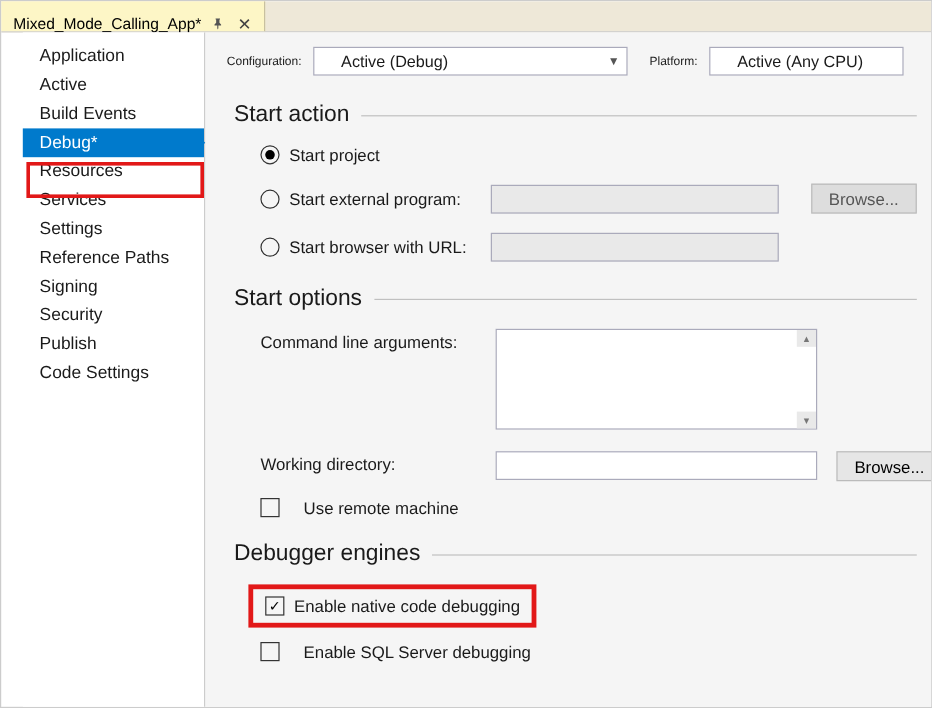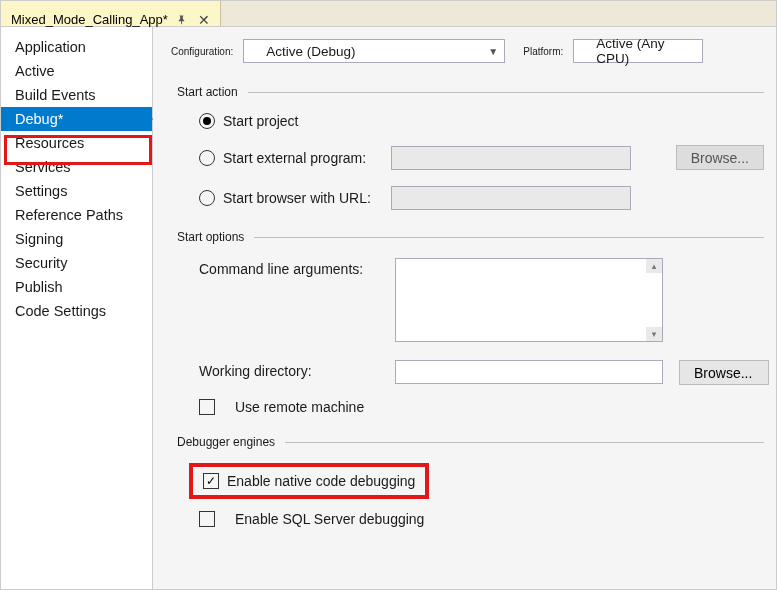--- a/index.html
+++ b/index.html
@@ -3,33 +3,33 @@
 <meta charset="utf-8">
 <style>
   * { box-sizing: border-box; margin: 0; padding: 0; font-family: "Segoe UI", Tahoma, sans-serif; }
   body { width: 777px; height: 590px; background: #fff; font-size: 14px; color: #1a1a1a; overflow: hidden; border:1px solid #ccc;}
   .tab-bar { height: 26px; background: #eee8d8; display:flex; align-items:stretch; border-bottom:1px solid #ccc;}
   .tab { display:flex; align-items:center; background:#fdf6c6; padding:12px 8px 0 10px; gap:6px; border-right:1px solid #c8c0a0;}
   .tab-title { font-size:13px; color:#000; }
   .tab-pin, .tab-close { width:16px; height:16px; display:flex; align-items:center; justify-content:center; color:#444; font-size:12px;}
   .tab-close { font-size:14px; }
   .layout { display:flex; height:calc(590px - 27px); }
-  .sidebar { width:152px; background:#fff; border-right:1px solid #ccc; padding-top:8px;}
+  .sidebar { width:152px; background:#fff; border-right:1px solid #ccc; padding-top:8px;margin-left:18px;}
   .side-item { padding:4px 8px 4px 14px; cursor:default; font-size:14.5px; color:#1a1a1a;}
   .side-item.selected { background:#007acc; color:#fff; position:relative;}
   .side-item.selected::after { content:""; position:absolute; right:-1px; top:50%; transform:translateY(-50%); border-left:7px solid #007acc; border-top:7px solid transparent; border-bottom:7px solid transparent;}
   .side-highlight { position:absolute; border:3px solid #e21818; top:108px; left:3px; width:148px; height:30px; pointer-events:none;}
   .main { flex:1; background:#f5f5f5; padding:12px 12px 12px 18px; overflow:hidden;}
   .config-row { display:flex; align-items:center; gap:10px; margin-bottom:22px;}
   .config-row label { font-size:10px;text-align:center; }
   .dropdown { display:flex; align-items:center; justify-content:space-between; height:24px; background:#fff; border:1px solid #aab; padding:0 6px 0 22px; font-size:13.5px;}
   .dropdown .chev { font-size:10px; color:#555;}
   .section { margin-bottom:20px; padding-left:6px;}
   .section-header { display:flex; align-items:center; gap:10px; margin-bottom:14px;}
-  .section-title { font-size:12px; white-space:nowrap;}
+  .section-title { font-size:19px; white-space:nowrap;}
   .hline { flex:1; height:1px; background:#c0c0c0;}
   .opt-row { display:flex; align-items:center; gap:8px; margin:0 0 16px 22px;}
   .radio { width:16px; height:16px; border:1px solid #333; border-radius:50%; display:flex; align-items:center; justify-content:center;}
   .radio.checked::after { content:""; width:8px; height:8px; background:#000; border-radius:50%;}
   .form-input { height:24px; background:#e9e9e9; border:1px solid #aab; flex:0 0 auto;}
   .form-input.white { background:#fff;}
   .btn { height:25px; background:#ddd; border:1px solid #bbb; padding:0 14px; font-size:14px; color:#555; display:flex; align-items:center;}
   .btn.enabled { background:#e6e6e6; color:#000;}
   .textarea { width:268px; height:84px; background:#fff; border:1px solid #aab; position:relative;}
   .textarea .scroll-up, .textarea .scroll-down { position:absolute; right:0; width:16px; height:14px; background:#e9e9e9; display:flex; align-items:center; justify-content:center; font-size:9px; color:#777;}
@@ -74,21 +74,21 @@
   </div>
 
   <div class="main">
     <div class="config-row">
       <label>Configuration:</label>
       <div class="dropdown" style="width:262px">
         <span>Active (Debug)</span>
         <span class="chev">▼</span>
       </div>
       <label style="margin-left:8px">Platform:</label>
-      <div class="dropdown" style="width:130px">
+      <div class="dropdown" style="width:162px">
         <span>Active (Any CPU)</span>
       </div>
     </div>
 
     <div class="section">
       <div class="section-header">
         <span class="section-title">Start action</span>
         <div class="hline"></div>
       </div>
       <div class="opt-row">

